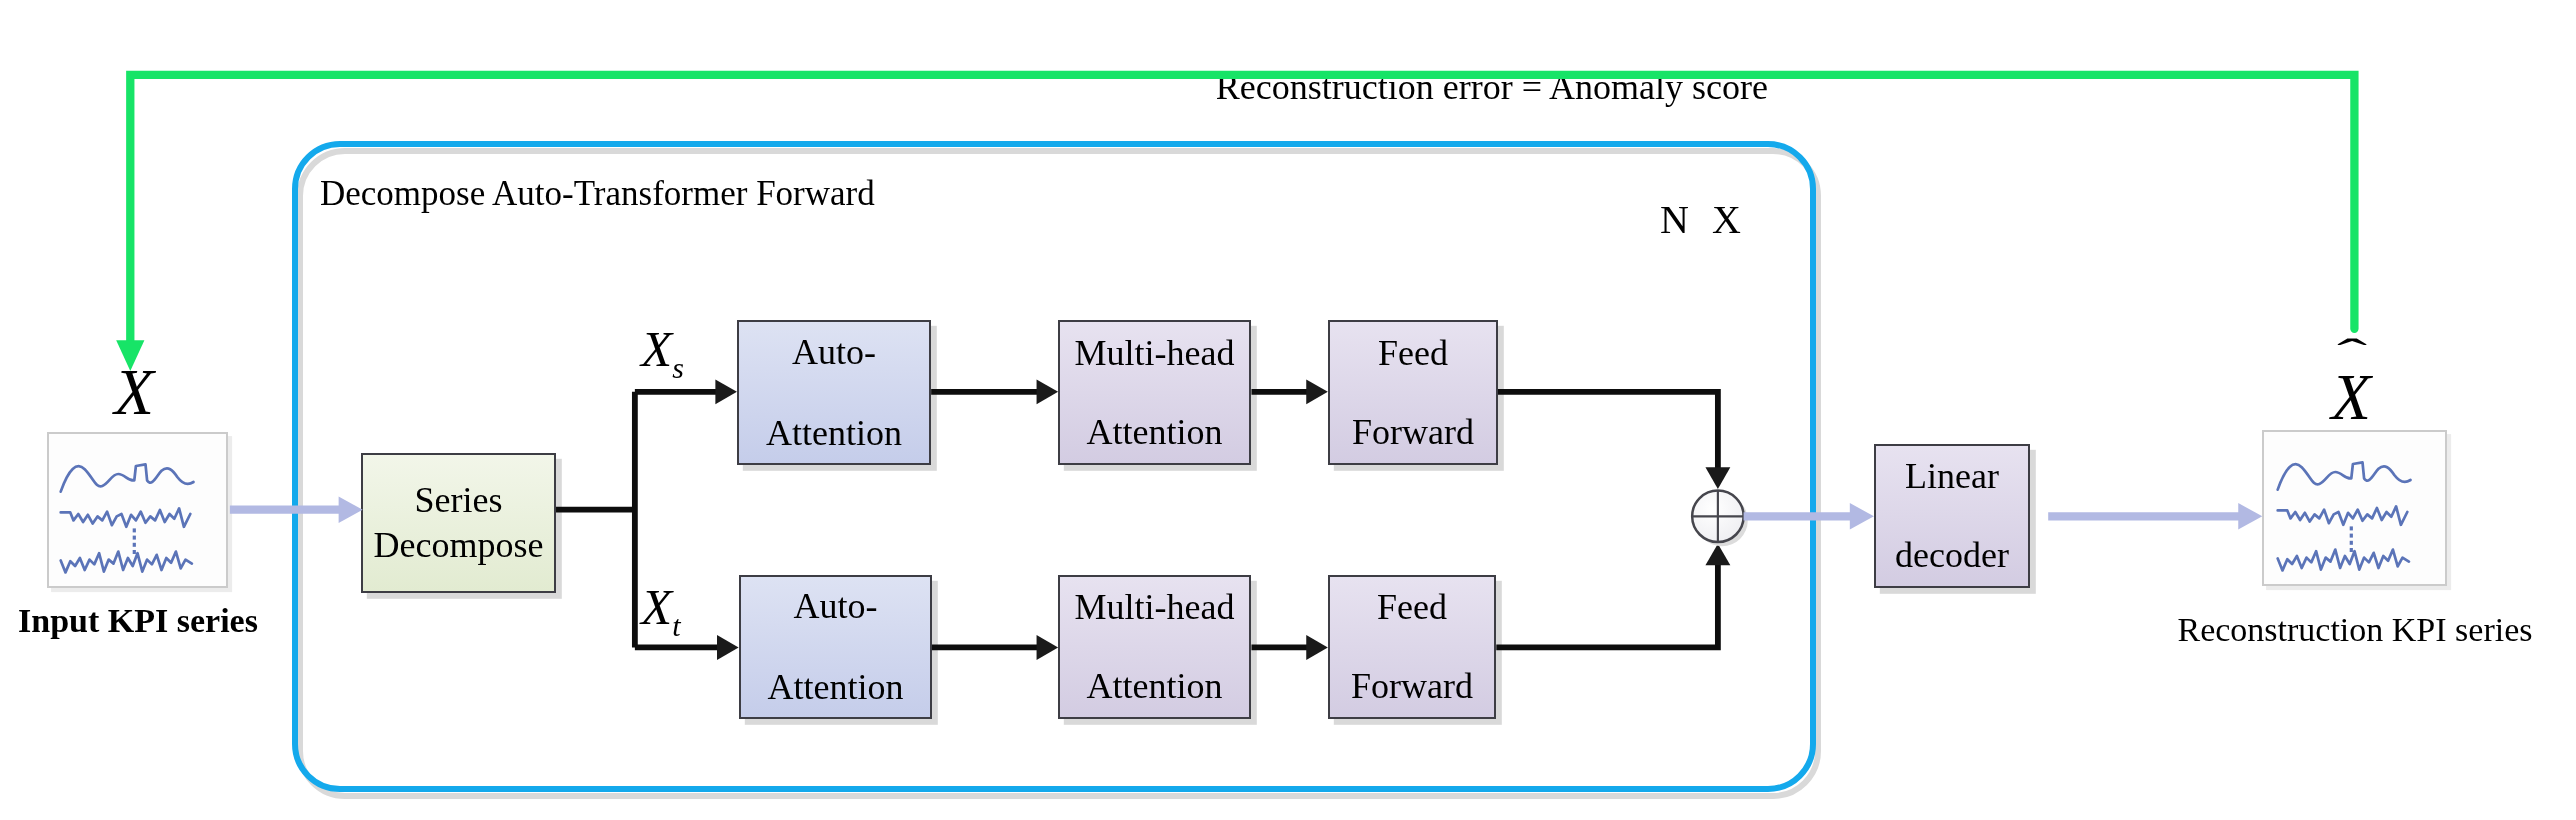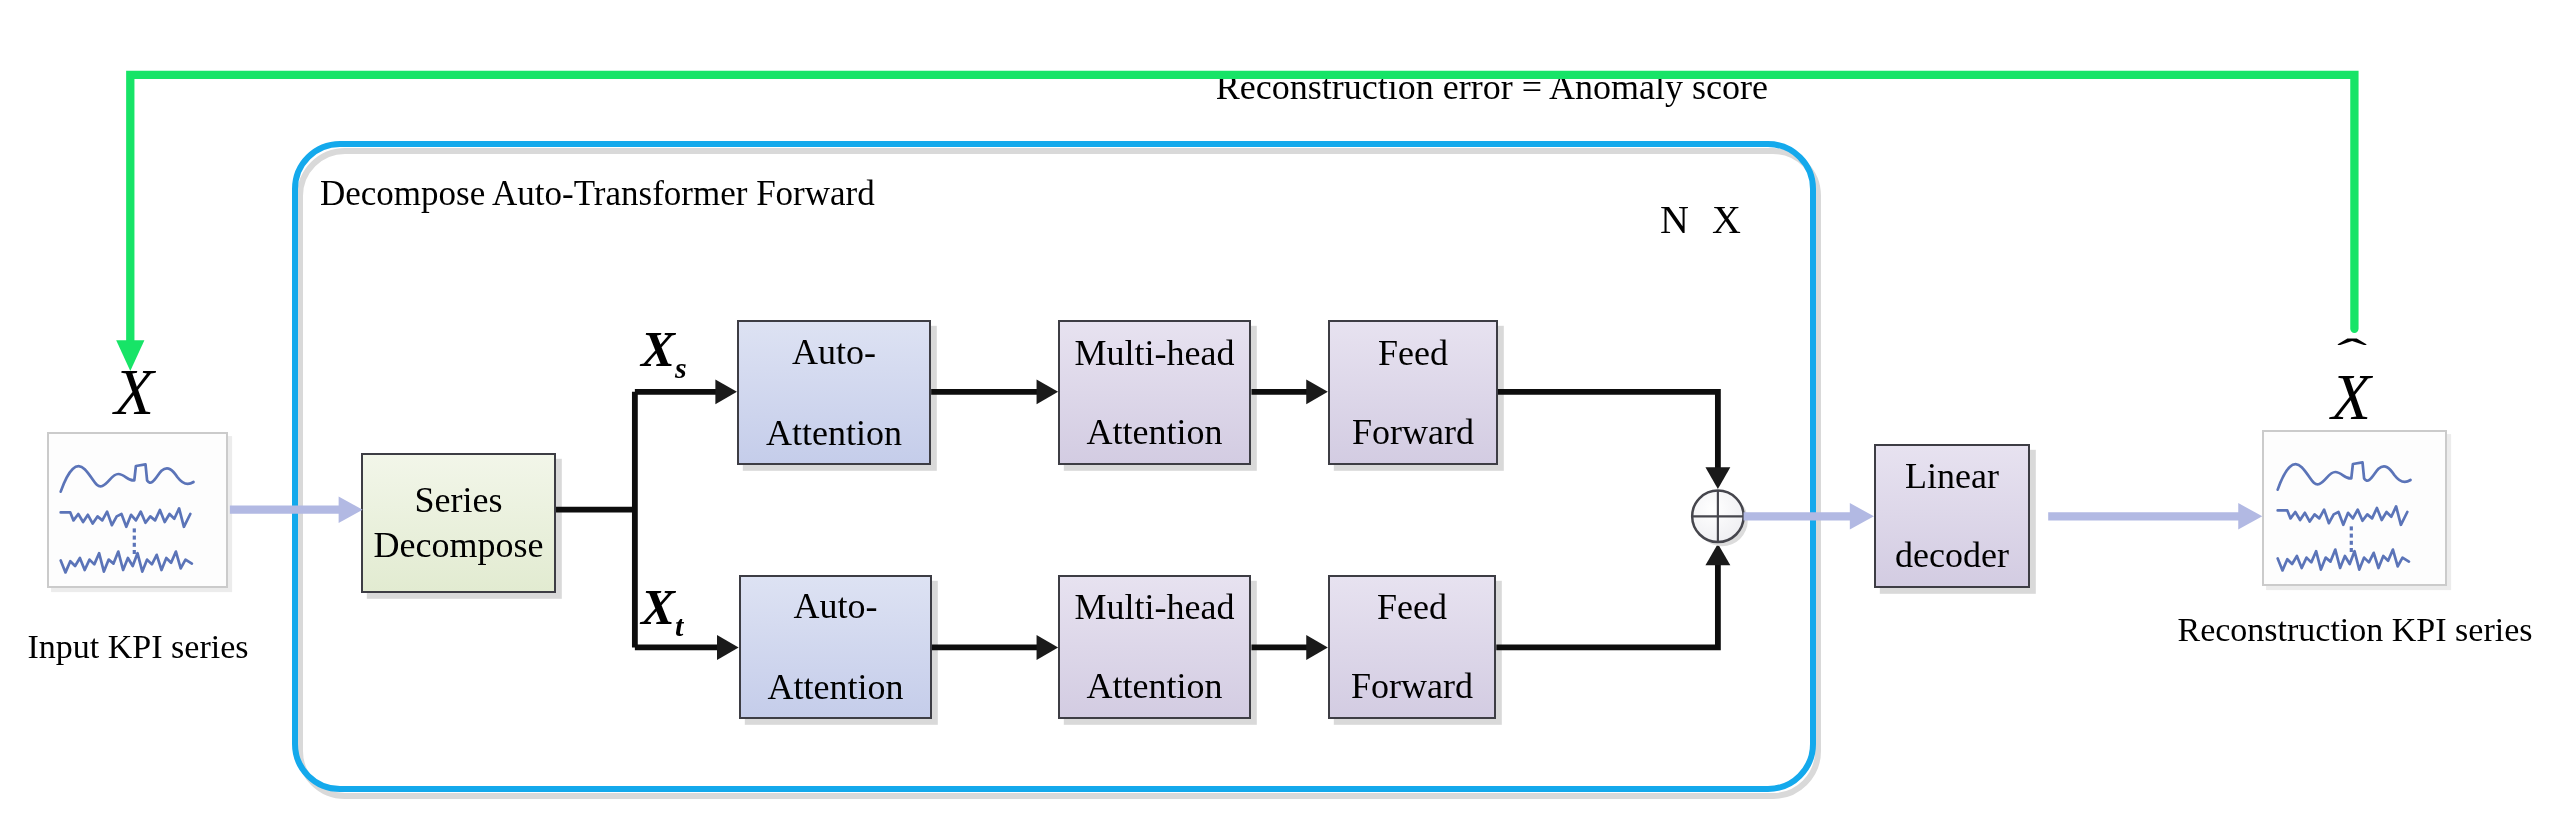--- a/index.html
+++ b/index.html
@@ -58,32 +58,32 @@
   .feedforward-bot{left:1328px;top:575px;width:168px;height:144px;}
   .linear-decoder{left:1874px;top:444px;width:156px;height:144px;}
   
   .kpi-box{
     box-sizing:border-box;background:#fdfdfd;border:2.5px solid #cbcbcb;
     box-shadow:4.1px 4.1px 0 #ececec;z-index:2;
   }
   .kpi-in{left:47px;top:432px;width:181px;height:156px;}
   .kpi-out{left:2262px;top:430px;width:185px;height:156px;}
   .kpi-caption{font-size:34px;z-index:2;text-align:center;white-space:nowrap;}
-  .cap-in{left:0px;top:628px;width:276px;}
+  .cap-in{left:0px;top:602px;width:276px;font-weight:bold;}
   .cap-out{left:2120px;top:611px;width:470px;}
   
   .var-big{font-style:italic;font-size:65px;z-index:2;text-align:center;}
   .var-x-in{left:76px;top:355px;width:116px;}
   .var-x-out{left:2293px;top:360px;width:116px;}
   .hat-wrap{position:relative;display:inline-block;}
   .hat-mark{
     position:absolute;left:50%;top:-28px;transform:translateX(-42%) scaleX(2.1);
     font-size:43px;font-style:normal;line-height:43px;
   }
-  .branch-label{z-index:2;font-style:italic;white-space:nowrap;font-weight:bold;}
+  .branch-label{z-index:2;font-style:italic;white-space:nowrap;}
   .branch-base{font-size:51px;}
   .branch-sub{font-size:30px;font-style:italic;vertical-align:-11.6px;}
   .xs-label{left:641px;top:320px;}
   .xt-label{left:641px;top:578px;}
   
   .fb-title{left:772px;top:18px;width:996px;text-align:right;font-size:36px;z-index:2;white-space:nowrap;margin-top:48px;}
   
   svg.overlay{position:absolute;left:0;top:0;z-index:3;pointer-events:none;}
   .blk{stroke:#0d0d0d;stroke-width:7;fill:none;}
   .blk-head{fill:#1a1a1a;stroke:none;}

